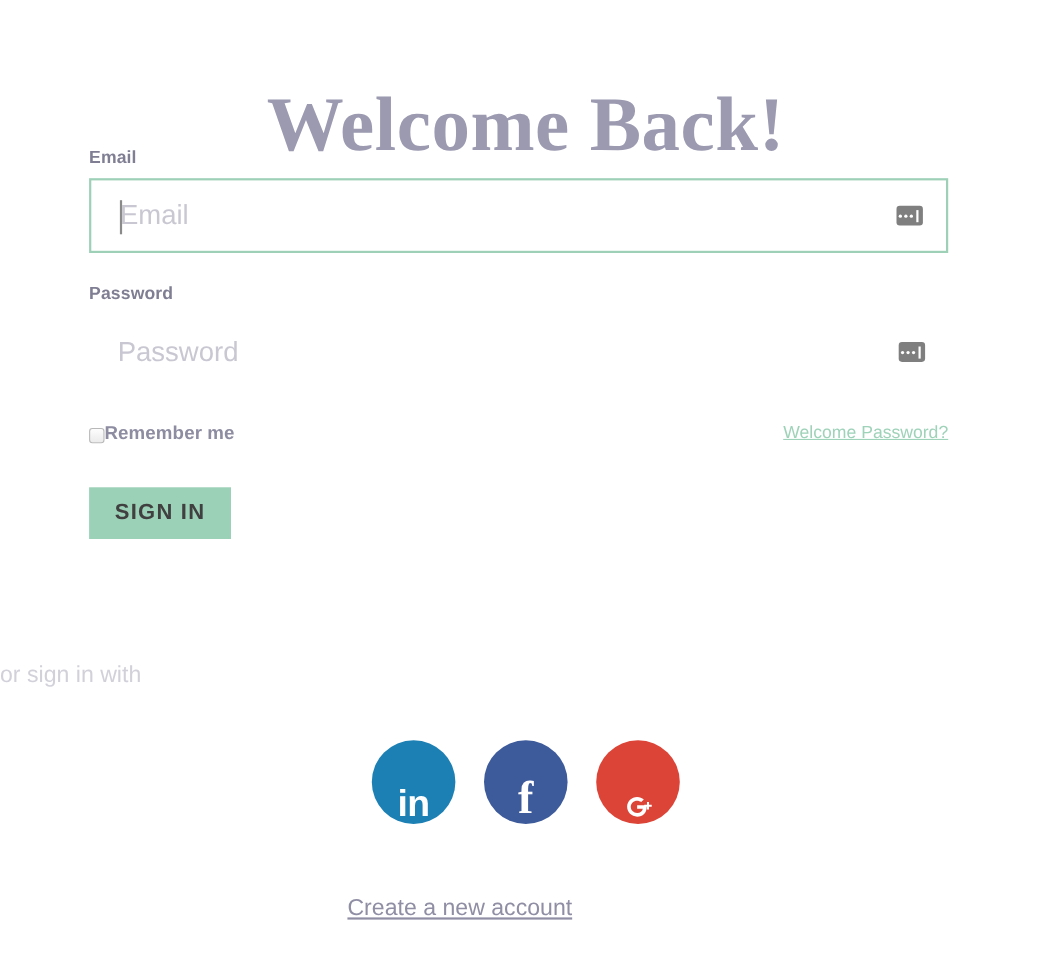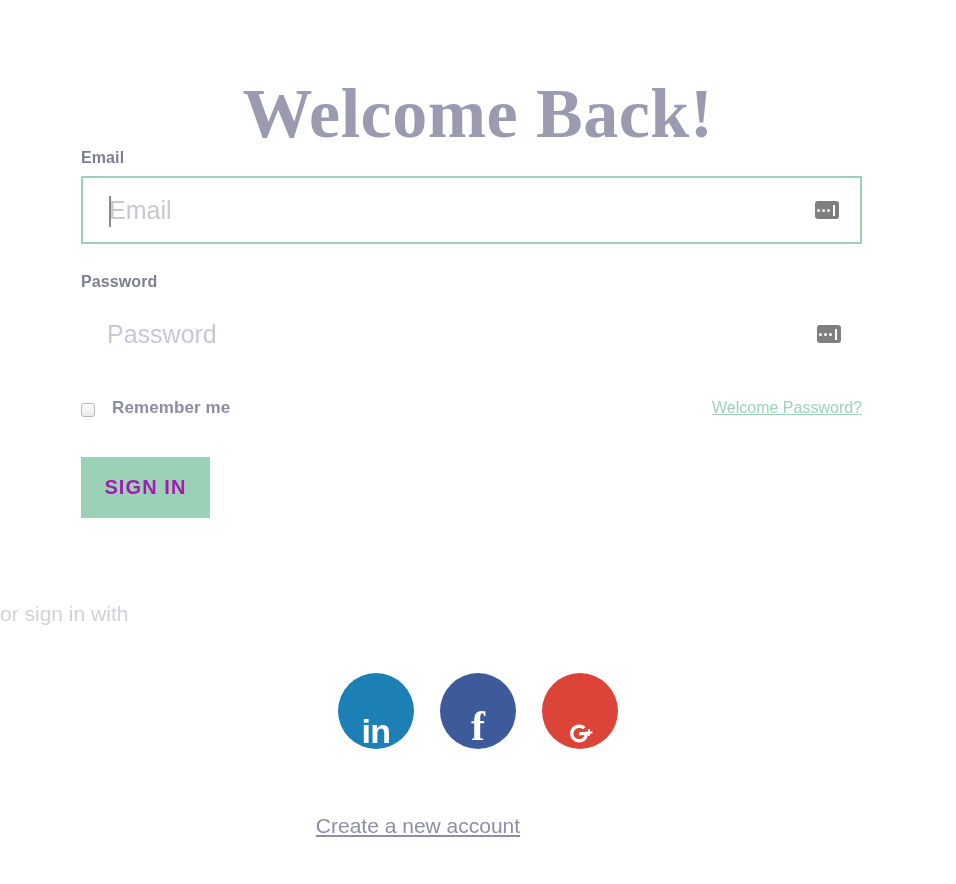--- a/index.html
+++ b/index.html
@@ -34,21 +34,21 @@
     font-size: 70px;
     line-height: 82px;
     color: #9b9ab1;
     letter-spacing: 0.5px;
   }
 
   
   .form {
     position: absolute;
     left: 81px;
-    top: 148px;
+    top: 134px;
     width: 781px;
   }
 
   .field-label {
     font-size: 16px;
     font-weight: bold;
     color: #7f7e93;
     line-height: 20px;
     margin: 0 0 8px 0;
     letter-spacing: 0.1px;
@@ -148,42 +148,41 @@
     border: 1px solid #b8b8b8;
     border-radius: 3px;
     background: linear-gradient(#fdfdfd, #ebebeb);
     box-sizing: border-box;
     margin-top: 3px;
   }
   .remember-label {
     font-size: 17px;
     font-weight: bold;
     color: #8d8ca1;
-    margin-left: 17px;
     letter-spacing: 0.1px;
   }
   .forgot-link {
     position: absolute;
     right: 0;
     top: 0;
     font-size: 16px;
     color: #9ed2b9;
     text-decoration: underline;
     cursor: pointer;
     line-height: 20px;
   }
 
   
   .signin-btn {
     margin-top: 29px;
     width: 129px;
-    height: 61px;
+    height: 47px;
     background: #9bd1b6;
     border: none;
-    color: #a21caf;
+    color: #404040;
     font-family: "Liberation Sans", sans-serif;
     font-size: 20px;
     font-weight: bold;
     letter-spacing: 1.1px;
     cursor: pointer;
     display: block;
   }
 
   
   .or-text {

